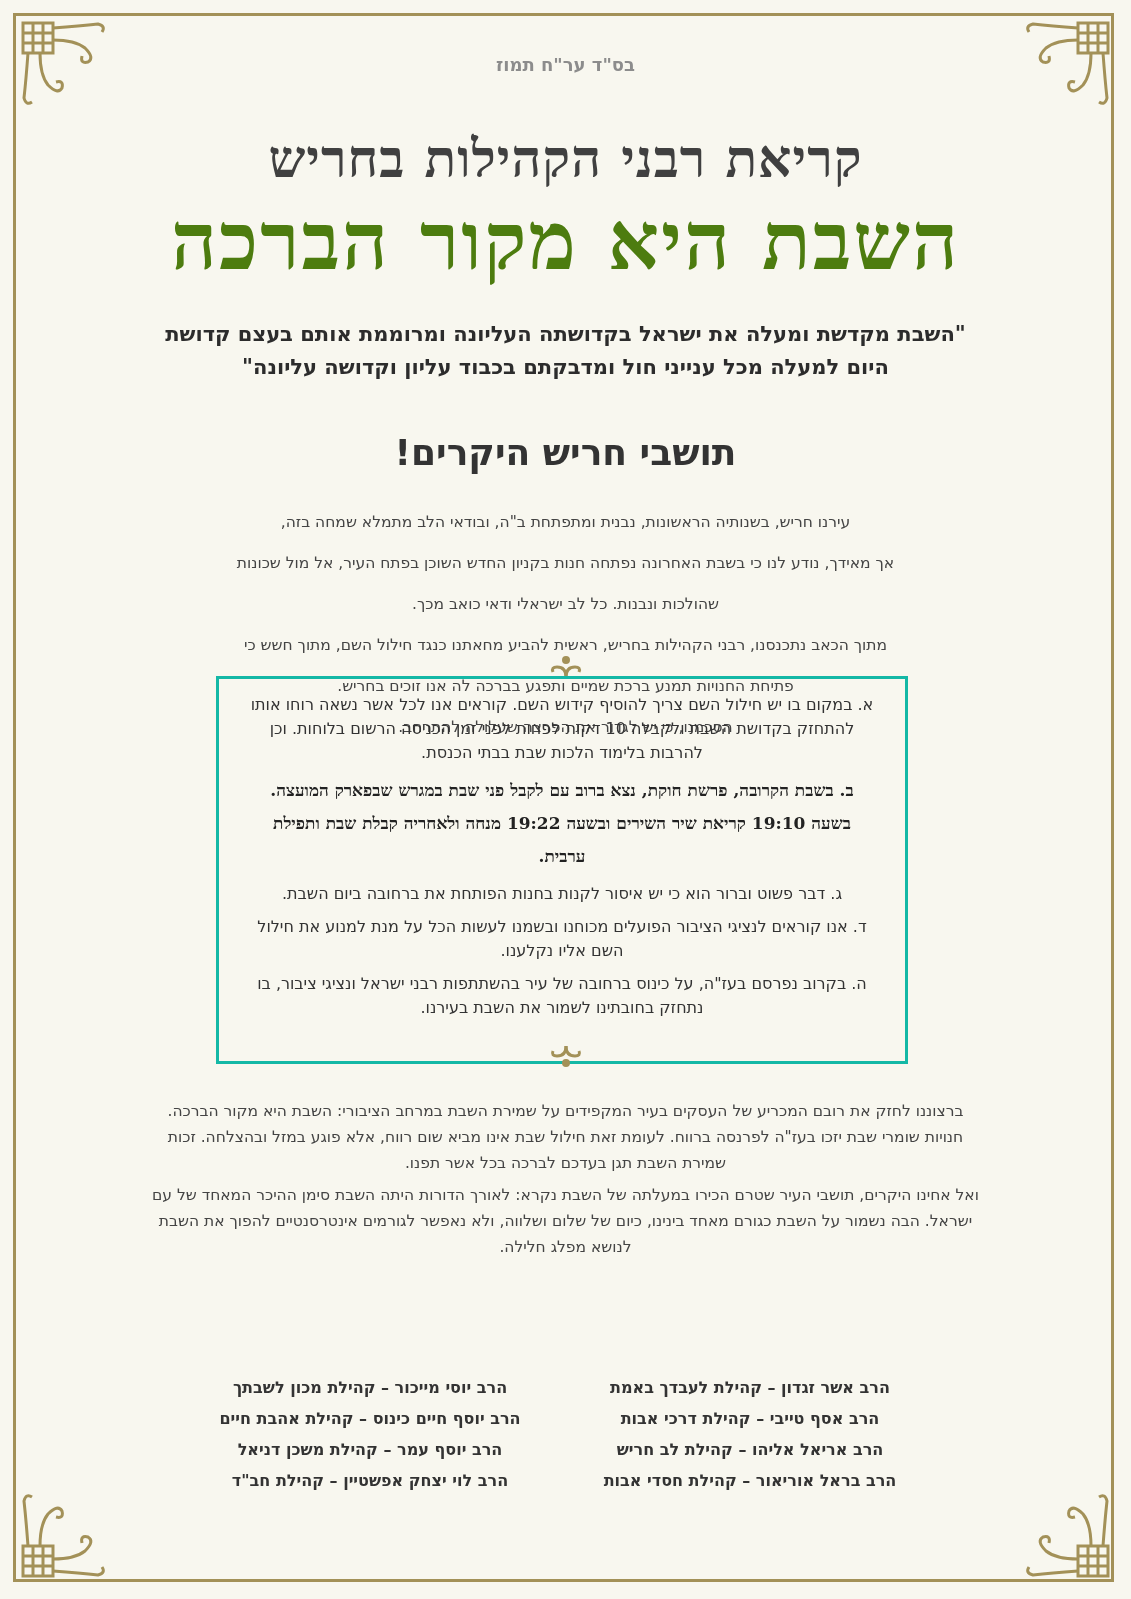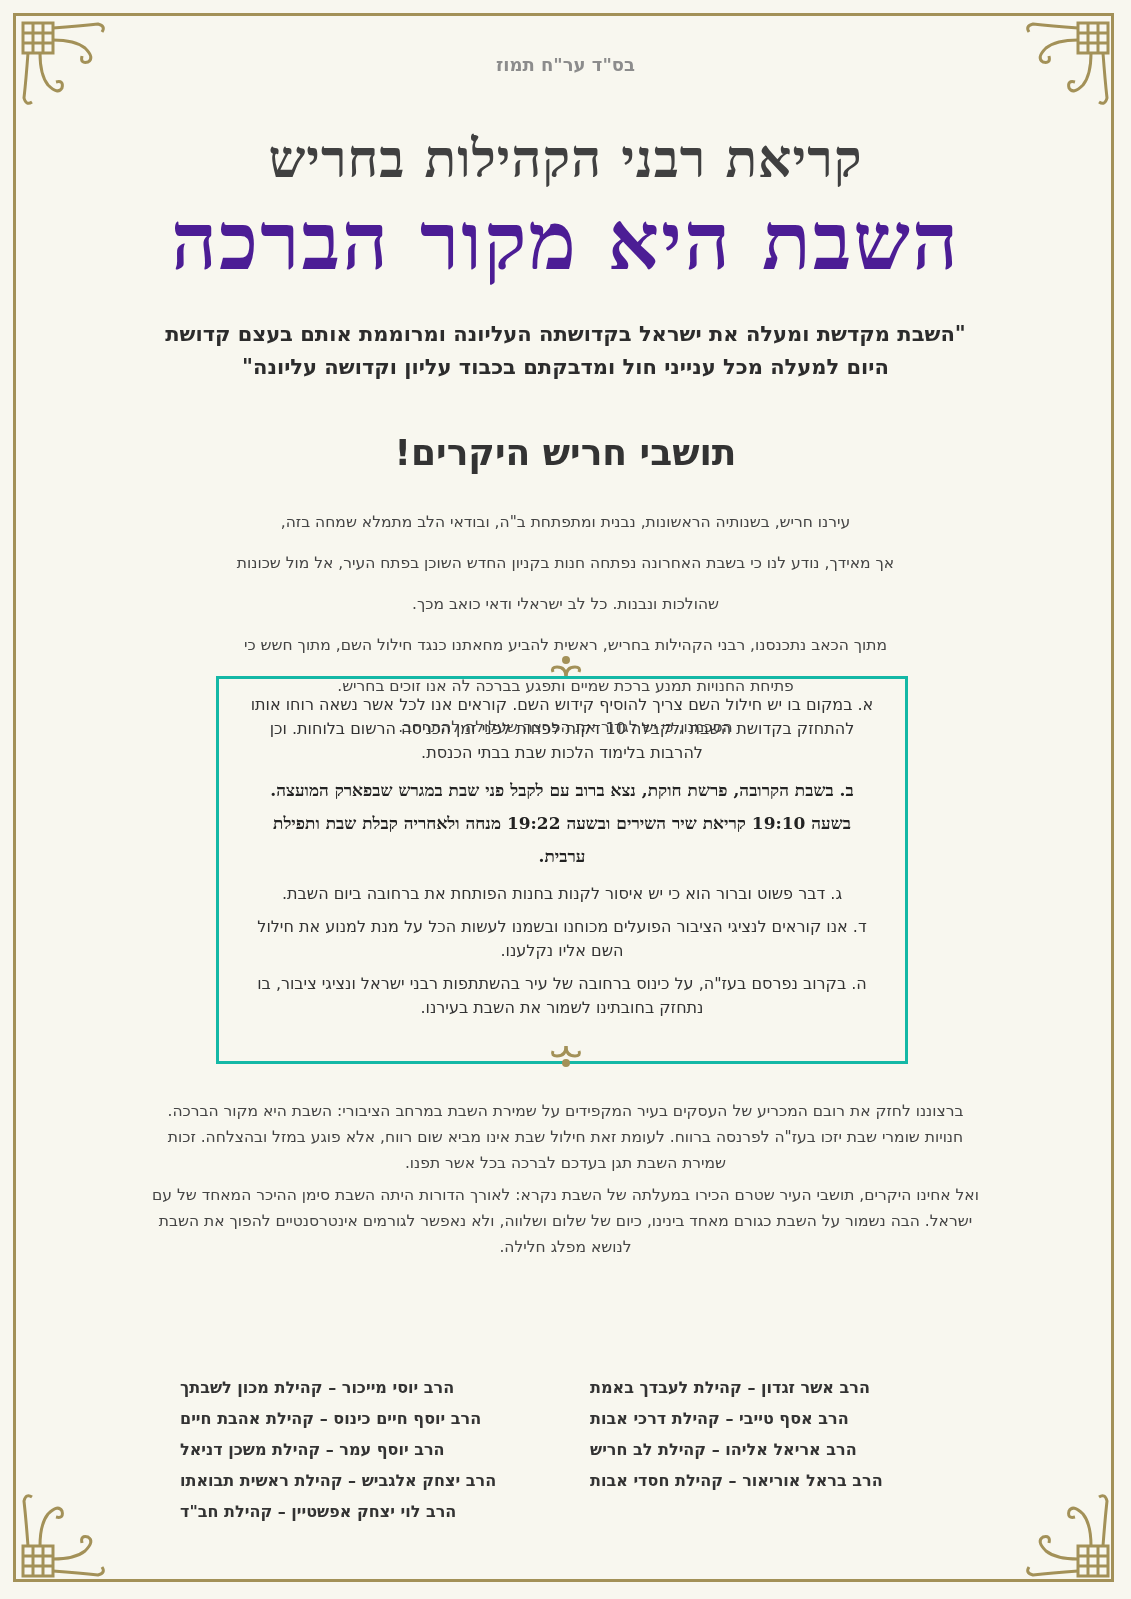--- a/index.html
+++ b/index.html
@@ -19,21 +19,21 @@
   .c-br { right:20px; bottom:20px; transform:scale(-1,-1); }
 
   .center { position:absolute; left:0; width:100%; text-align:center; }
   .dateline { top:54px; font-size:18px; color:#8c8c8c; font-weight:bold; }
   .title1 {
     top:128px; font-family:"DejaVu Serif","Liberation Serif",serif; font-size:52px; font-weight:bold;
     color:#404040; letter-spacing:1px;
   }
   .title2 {
     top:196px; font-family:"DejaVu Serif","Liberation Serif",serif; font-size:80px; font-weight:900;
-    color:#4c1d95; letter-spacing:2px; line-height:90px;text-align:center;
+    color:#4d7c0f; letter-spacing:2px; line-height:90px;text-align:center;
   }
   .quote {
     top:318px; left:90px; width:951px; font-size:21px; font-weight:bold; color:#2c2c2c; line-height:33px;
   }
   .greeting { top:432px; font-size:36px; font-weight:bold; color:#333; }
   .intro {
     top:494px; left:160px; width:811px; font-size:15.5px; line-height:25px; color:#444;
   }
   .intro p { margin:16px; }
 
@@ -48,21 +48,21 @@
     text-align:center; font-size:16px; line-height:24px; color:#333;
   }
   .box p { margin:0 0 9px 0; }
   .box p.bold { font-family:"DejaVu Serif","Liberation Serif",serif; font-weight:bold; font-size:17px; line-height:33px; color:#222; }
 
   .outro {
     top:1098px; left:150px; width:831px; font-size:15.5px; line-height:26px; color:#444;
   }
   .outro p { margin:0 0 6px 0; }
 
-  .signers { position:absolute; top:1372px; font-size:16px; font-weight:bold; color:#333; line-height:31px; text-align:left; }
+  .signers { position:absolute; top:1372px; font-size:16px; font-weight:bold; color:#333; line-height:31px; text-align:center; }
   .signers-right { left:590px; width:320px; }
   .signers-left { left:180px; width:380px; }
   .signers div { white-space:nowrap; }
 </style>
 </head>
 <body>
 
 <div class="frame"></div>
 
 <div class="corner c-tl">
@@ -182,15 +182,14 @@
 <div class="signers signers-right">
   <div>הרב אשר זגדון – קהילת לעבדך באמת</div>
   <div>הרב אסף טייבי – קהילת דרכי אבות</div>
   <div>הרב אריאל אליהו – קהילת לב חריש</div>
   <div>הרב בראל אוריאור – קהילת חסדי אבות</div>
 </div>
 <div class="signers signers-left">
   <div>הרב יוסי מייכור – קהילת מכון לשבתך</div>
   <div>הרב יוסף חיים כינוס – קהילת אהבת חיים</div>
   <div>הרב יוסף עמר – קהילת משכן דניאל</div>
-  <div>הרב יצחק אלגביש – קהילת ראשית תבואתו</div>
   <div>הרב לוי יצחק אפשטיין – קהילת חב"ד</div>
 </div>
 
 </body></html>

